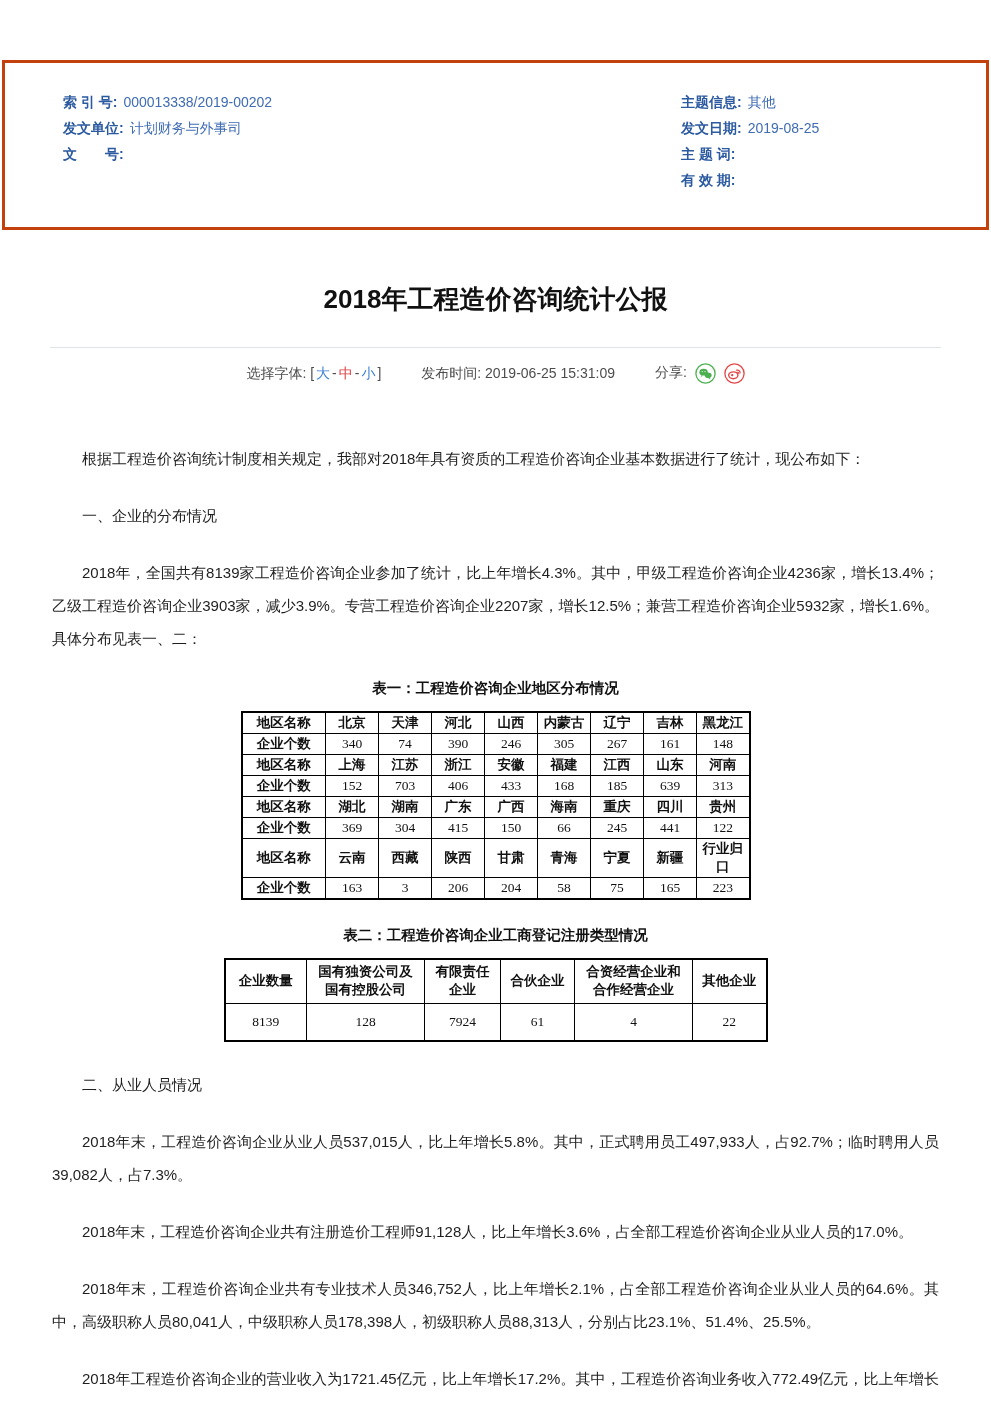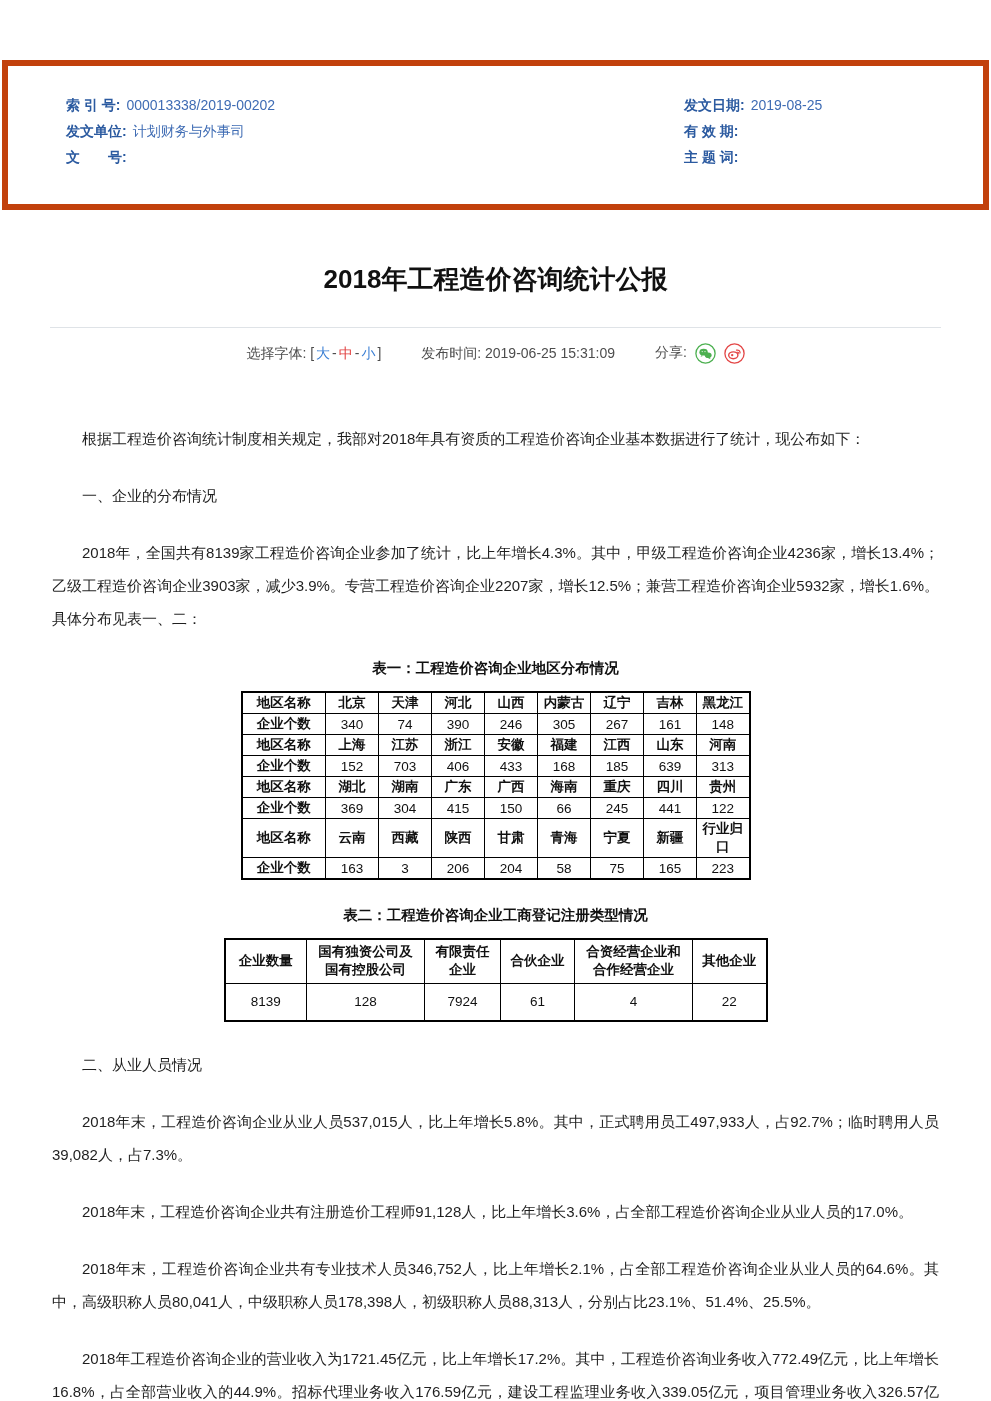--- a/index.html
+++ b/index.html
@@ -8,21 +8,21 @@
     width: 991px; min-height: 1401px;
     background: #ffffff;
     font-family: "Liberation Sans", "DejaVu Sans", sans-serif;
     position: relative;
     overflow: hidden;
   }
 
   
   .meta-box {
     margin: 60px 2px 0 2px;
-    border: 6px solid #c2410c;
+    border: 3px solid #c2410c;
     padding: 26px 30px 34px 58px;
     display: flex;
     background: #ffffff;
   }
   .meta-col-left  { width: 618px; }
   .meta-col-right { flex: 1; }
   .meta-row { line-height: 26px; font-size: 14px; white-space: pre; }
   .meta-label { color: #2b5aa0; font-weight: bold; margin-right: 6px; }
   .meta-value { color: #3f6cb4; }
 
@@ -72,21 +72,21 @@
     text-align: center;
     font-family: "Liberation Serif", "DejaVu Serif", serif;
     font-weight: bold;
     font-size: 14.5px;
     color: #111111;
     margin: 16px 0 13px 0;
   }
   table.data-tbl {
     border-collapse: collapse;
     margin: 0 auto 26px auto;
-    font-family: Liberation Sans, sans-serif;
+    font-family: Liberation Serif, serif;
     font-size: 13.5px;
     color: #111111;
     border: 2px solid #000;
   }
   table.data-tbl td {
     border: 1px solid #000;
     text-align: center;
     padding: 1px 4px;
     height: 20px;
   }
@@ -105,23 +105,24 @@
 </head>
 <body>
 
 <div class="meta-box">
   <div class="meta-col-left">
     <div class="meta-row"><span class="meta-label">索 引 号:</span><span class="meta-value">000013338/2019-00202</span></div>
     <div class="meta-row"><span class="meta-label">发文单位:</span><span class="meta-value">计划财务与外事司</span></div>
     <div class="meta-row"><span class="meta-label">文　　号:</span><span class="meta-value"></span></div>
   </div>
   <div class="meta-col-right">
+    <div class="meta-row"><span class="meta-label">主题信息:</span><span class="meta-value">其他</span></div>
     <div class="meta-row"><span class="meta-label">发文日期:</span><span class="meta-value">2019-08-25</span></div>
+    <div class="meta-row"><span class="meta-label">主 题 词:</span><span class="meta-value"></span></div>
     <div class="meta-row"><span class="meta-label">有 效 期:</span><span class="meta-value"></span></div>
-    <div class="meta-row"><span class="meta-label">主 题 词:</span><span class="meta-value"></span></div>
   </div>
 </div>
 
 <h1 class="article-title">2018年工程造价咨询统计公报</h1>
 <hr class="title-divider">
 
 <div class="toolbar">
   <span class="seg">
     <span>选择字体:</span>
     <span>[</span><a class="font-link fl-large">大</a><span>-</span><a class="font-link fl-medium">中</a><span>-</span><a class="font-link fl-small">小</a><span>]</span>

